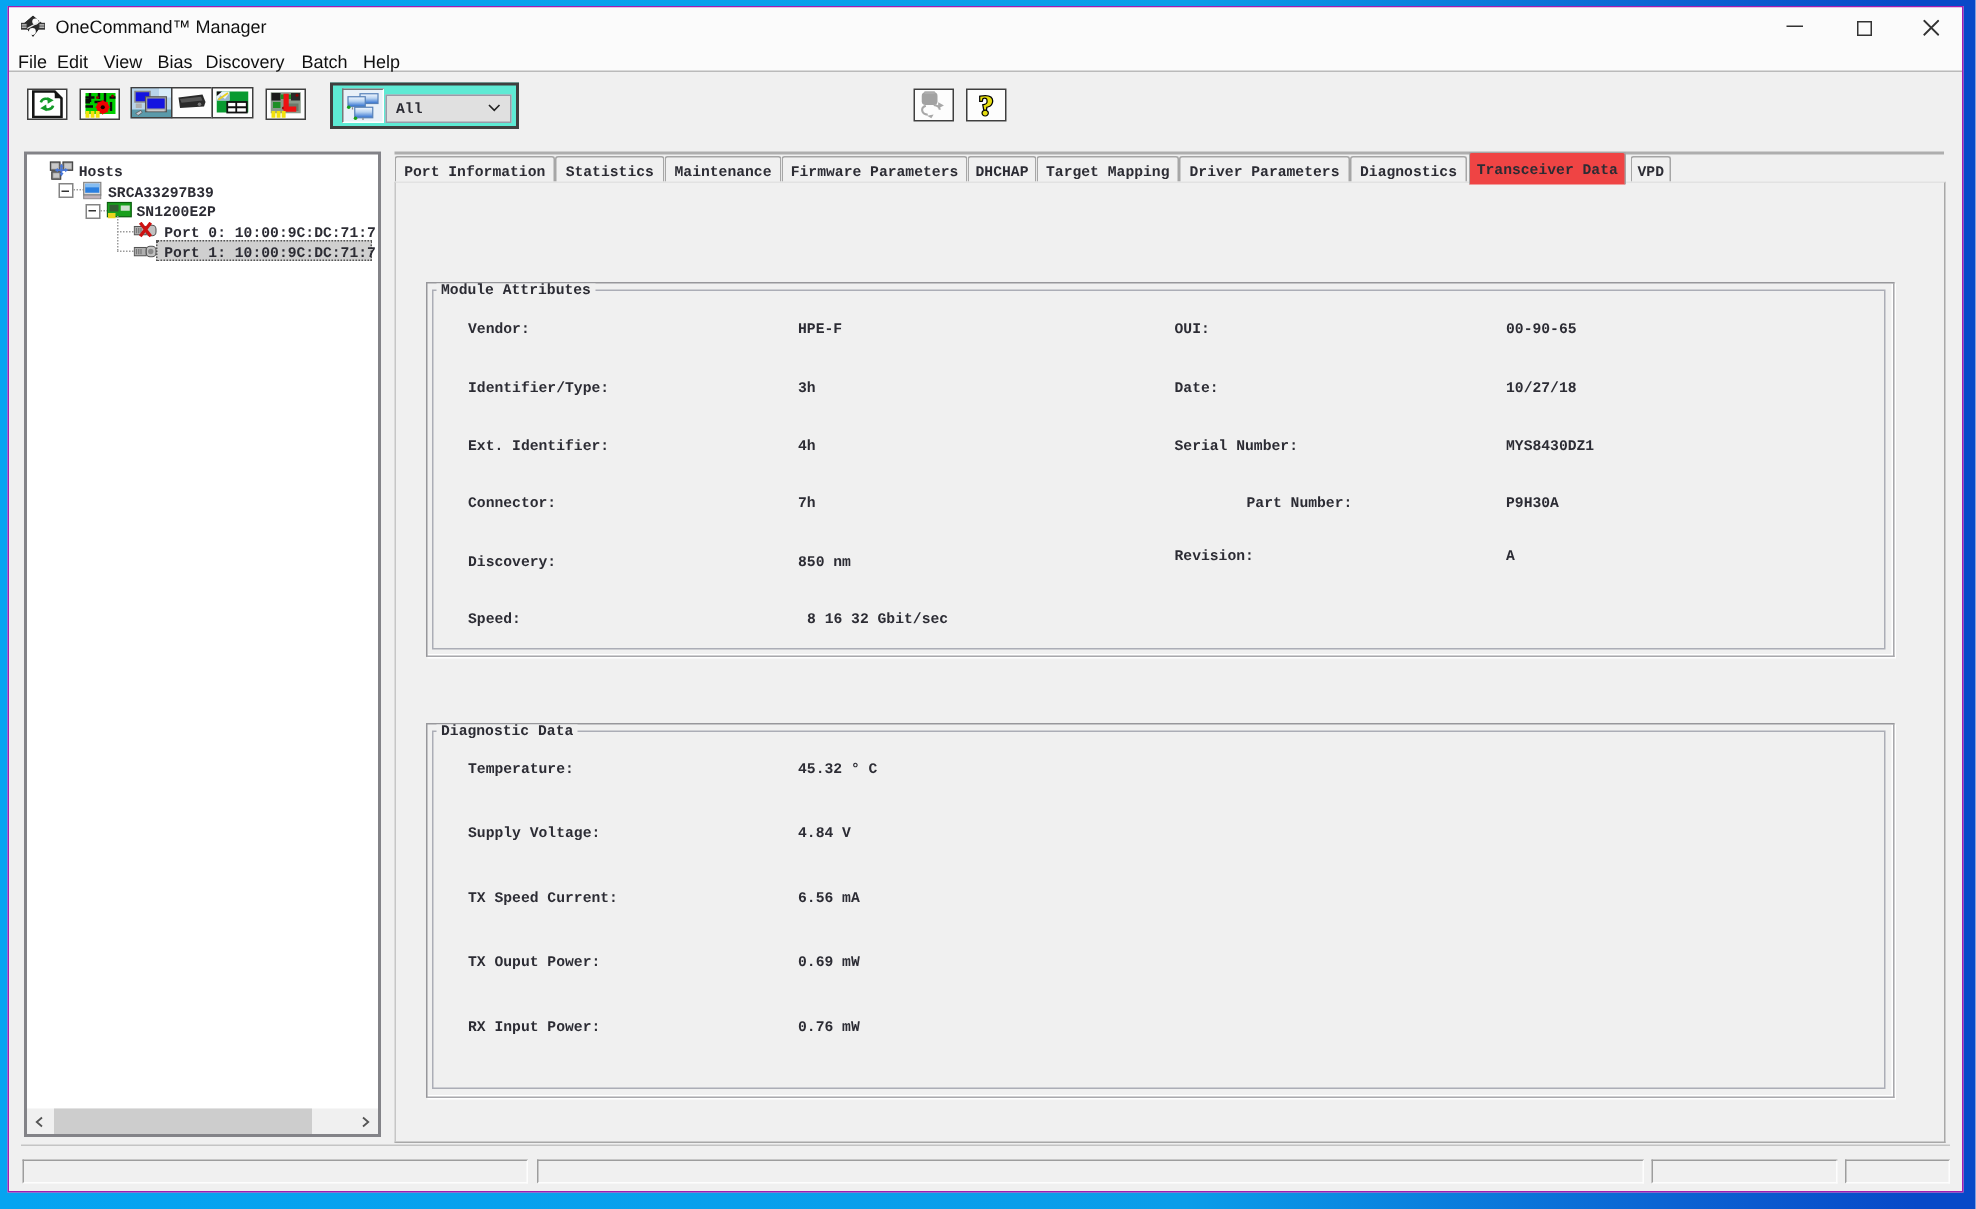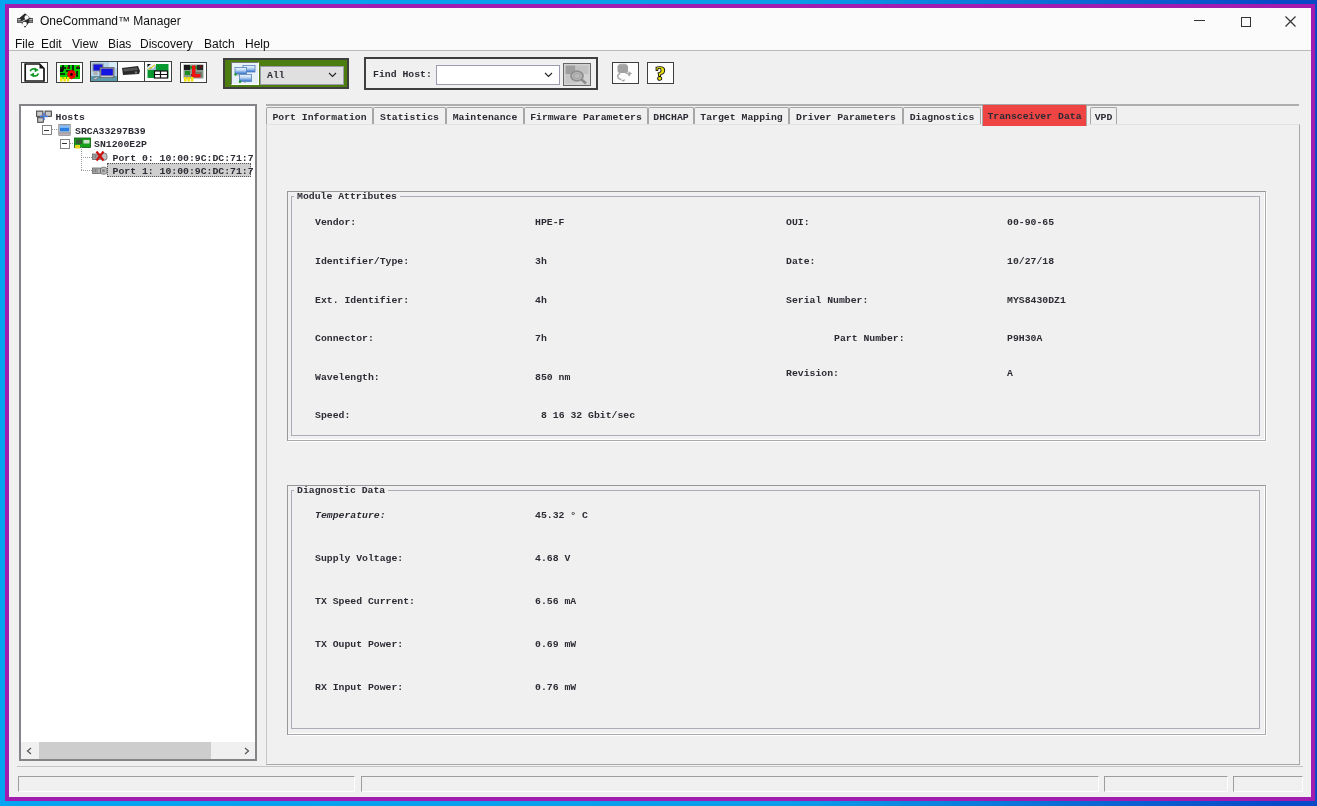--- a/index.html
+++ b/index.html
@@ -1,17 +1,17 @@
 <!DOCTYPE html>
 <html><head><meta charset="utf-8"><style>
 html,body{margin:0;padding:0;}
 body{width:1317px;height:806px;overflow:hidden;position:relative;
  background:linear-gradient(to right,#05a4f1 0%,#0a9de9 60%,#0b62d2 85%,#0849c8 97%);
  font-family:"Liberation Sans",sans-serif;}
-#win{position:absolute;left:5px;top:4px;width:1302px;height:789px;background:#f0f0f0;border:4px solid #a21caf;}
+#win{position:absolute;left:5px;top:4px;width:1302px;height:789px;background:#f0f0f0;border:1px solid #a21caf;}
 .abs{position:absolute;}
 .mono{font-family:"Liberation Mono",monospace;font-weight:bold;font-size:9.8px;color:#2c2c34;white-space:pre;line-height:1;}
 
 #titlebar{left:0;top:0;width:1302px;height:25px;background:#fbfbfb;}
 #title{left:31px;top:6px;font-size:12px;color:#101010;}
 #menubar{left:0;top:25px;width:1302px;height:17px;background:#fbfbfb;border-bottom:1px solid #bababa;}
 .mi{position:absolute;top:29px;font-size:12px;color:#101010;}
 
 .wb{position:absolute;top:0;color:#333;}
 
@@ -131,21 +131,21 @@
       <rect x="13" y="9" width="8" height="5" fill="#6a7a6a"></rect>
       <circle cx="20" cy="3.5" r="1" fill="#8c0000"></circle>
         <circle cx="11" cy="12" r="1" fill="#8c0000"></circle>
       <path d="M11 2.5 L14.5 2.5 L14.5 11 L19.5 11 L19.5 14.5 L11 14.5 Z" fill="#ee1111"></path>
       <rect x="3" y="14" width="2.6" height="4.5" fill="#f2e20c"></rect>
         <rect x="6.4" y="14" width="2.6" height="4.5" fill="#f2e20c"></rect>
         <rect x="9.8" y="14" width="2.6" height="4.5" fill="#f2e20c"></rect>
     </svg>
   </div>
 
-  <div class="tgroup" style="left:214px;top:50px;width:122px;height:27px;border-color:#3f3f3f;background:#4d7c0f;">
+  <div class="tgroup" style="left:214px;top:50px;width:122px;height:27px;border-color:#3f3f3f;background:#5eead4;">
     <div class="abs" style="left:6px;top:2px;width:26px;height:21px;border:1px solid #888;border-color:#777 #fff #fff #777;background:#e9f1f8;">
       <svg width="26" height="21" viewBox="0 0 26 21">
         <defs>
             <linearGradient id="bw" x1="0" y1="0" x2="0" y2="1">
           <stop offset="0" stop-color="#f4f9ff"></stop>
               <stop offset="0.45" stop-color="#b9d4f2"></stop>
               <stop offset="1" stop-color="#2e6fd0"></stop>
         </linearGradient>
           </defs>
         <rect x="11" y="2.5" width="12" height="6.5" fill="url(#bw)" stroke="#5580b8" stroke-width="0.8"></rect>
@@ -157,39 +157,20 @@
       </svg>
     </div>
     <div class="abs" style="left:35px;top:6px;width:82px;height:17px;border:1px solid #9a9aa8;background:#e0e0e0;">
       <span class="mono" style="position:absolute;left:6px;top:4px;">All</span>
       <svg style="position:absolute;right:6px;top:5px;" width="9" height="6" viewBox="0 0 9 6">
           <path d="M1 1 L4.5 4.5 L8 1" fill="none" stroke="#222" stroke-width="1.1"></path>
         </svg>
     </div>
   </div>
 
-  <div class="tgroup" style="left:355px;top:49px;width:230px;height:29px;border-color:#3f3f3f;background:#f0f0f0;">
-    <span class="mono" style="position:absolute;left:7px;top:11px;">Find Host:</span>
-    <div class="abs" style="left:70px;top:6px;width:122px;height:18px;border:1px solid #9a9ab0;background:#fff;">
-      <svg style="position:absolute;right:6px;top:6px;" width="9" height="6" viewBox="0 0 9 6">
-          <path d="M1 1 L4.5 4.5 L8 1" fill="none" stroke="#222" stroke-width="1.1"></path>
-        </svg>
-    </div>
-    <div class="abs" style="left:197px;top:4px;width:26px;height:21px;border:1px solid #666;background:#c9c9c9;">
-      <svg width="26" height="21" viewBox="0 0 26 21">
-        <rect x="0" y="0" width="26" height="21" fill="#d2d2d2"></rect>
-        <rect x="1.5" y="1.5" width="10" height="8.5" fill="#9e9e9e"></rect>
-        <rect x="11.5" y="1.5" width="13" height="8.5" fill="#c2c2c2"></rect>
-        <rect x="1.5" y="10" width="10" height="9.5" fill="#c6c6c6"></rect>
-        <ellipse cx="13" cy="12" rx="6" ry="4.8" fill="#b8b8b8" stroke="#8e8e8e" stroke-width="1.8"></ellipse>
-        <ellipse cx="13" cy="12" rx="3.4" ry="2.6" fill="none" stroke="#a2a2a2" stroke-width="1"></ellipse>
-        <path d="M17.5 15.5 L22 19.5" stroke="#8e8e8e" stroke-width="2.6"></path>
-      </svg>
-    </div>
-  </div>
 
   <div class="tbtn" style="left:603px;top:54px;width:25px;height:20px;">
     <svg width="25" height="20" viewBox="0 0 25 20">
       <rect x="4.5" y="1.5" width="10.5" height="8.5" rx="2.5" fill="#a2a2a2"></rect>
       <rect x="6" y="0.8" width="7.5" height="1.8" rx="0.9" fill="#adadad"></rect>
       <path d="M8.5 16.5 A4.5 3.2 0 0 1 7.2 10.5 M12.5 10 A4.5 3.2 0 0 1 16.5 13.2" fill="none" stroke="#a8a8a8" stroke-width="1.4"></path>
       <path d="M12.5 16.8 L8 16.8 L10.5 19 Z" fill="#a8a8a8" transform="rotate(-12 10 17)"></path>
       <path d="M15.5 8.2 L19.3 10.4 L15.3 12.4 Z" fill="#a8a8a8"></path>
     </svg>
   </div>
@@ -317,34 +298,34 @@
   <span class="mono abs" style="left:777px;top:249px;">Date:</span>
   <span class="mono abs" style="left:998px;top:249px;">10/27/18</span>
   <span class="mono abs" style="left:306px;top:288px;">Ext. Identifier:</span>
   <span class="mono abs" style="left:526px;top:288px;">4h</span>
   <span class="mono abs" style="left:777px;top:288px;">Serial Number:</span>
   <span class="mono abs" style="left:998px;top:288px;">MYS8430DZ1</span>
   <span class="mono abs" style="left:306px;top:326px;">Connector:</span>
   <span class="mono abs" style="left:526px;top:326px;">7h</span>
   <span class="mono abs" style="left:777px;top:326px;margin-left:48px;">Part Number:</span>
   <span class="mono abs" style="left:998px;top:326px;">P9H30A</span>
-  <span class="mono abs" style="left:306px;top:365px;">Wavelength:</span>
+  <span class="mono abs" style="left:306px;top:365px;">Discovery:</span>
   <span class="mono abs" style="left:526px;top:365px;">850 nm</span>
   <span class="mono abs" style="left:777px;top:361px;">Revision:</span>
   <span class="mono abs" style="left:998px;top:361px;">A</span>
   <span class="mono abs" style="left:306px;top:403px;">Speed:</span>
   <span class="mono abs" style="left:532px;top:403px;">8 16 32 Gbit/sec</span>
 
   <div class="gpanel" style="left:278px;top:477px;width:977px;height:248px;"></div>
   <div class="gbox" style="left:282px;top:482px;width:967px;height:237px;"></div>
   <div class="glabel mono" style="left:285px;top:478px;">Diagnostic Data</div>
-  <span class="mono abs" style="left:306px;top:503px;font-style:italic;">Temperature:</span>
+  <span class="mono abs" style="left:306px;top:503px;">Temperature:</span>
   <span class="mono abs" style="left:526px;top:503px;">45.32 ° C</span>
   <span class="mono abs" style="left:306px;top:546px;">Supply Voltage:</span>
-  <span class="mono abs" style="left:526px;top:546px;">4.68 V</span>
+  <span class="mono abs" style="left:526px;top:546px;">4.84 V</span>
   <span class="mono abs" style="left:306px;top:589px;">TX Speed Current:</span>
   <span class="mono abs" style="left:526px;top:589px;">6.56 mA</span>
   <span class="mono abs" style="left:306px;top:632px;">TX Ouput Power:</span>
   <span class="mono abs" style="left:526px;top:632px;">0.69 mW</span>
   <span class="mono abs" style="left:306px;top:675px;">RX Input Power:</span>
   <span class="mono abs" style="left:526px;top:675px;">0.76 mW</span>
 
   <div class="abs" style="left:8px;top:758px;width:1286px;height:1px;background:#c4c4c4;"></div>
 
   <div class="scell" style="left:9px;width:335px;"></div>

